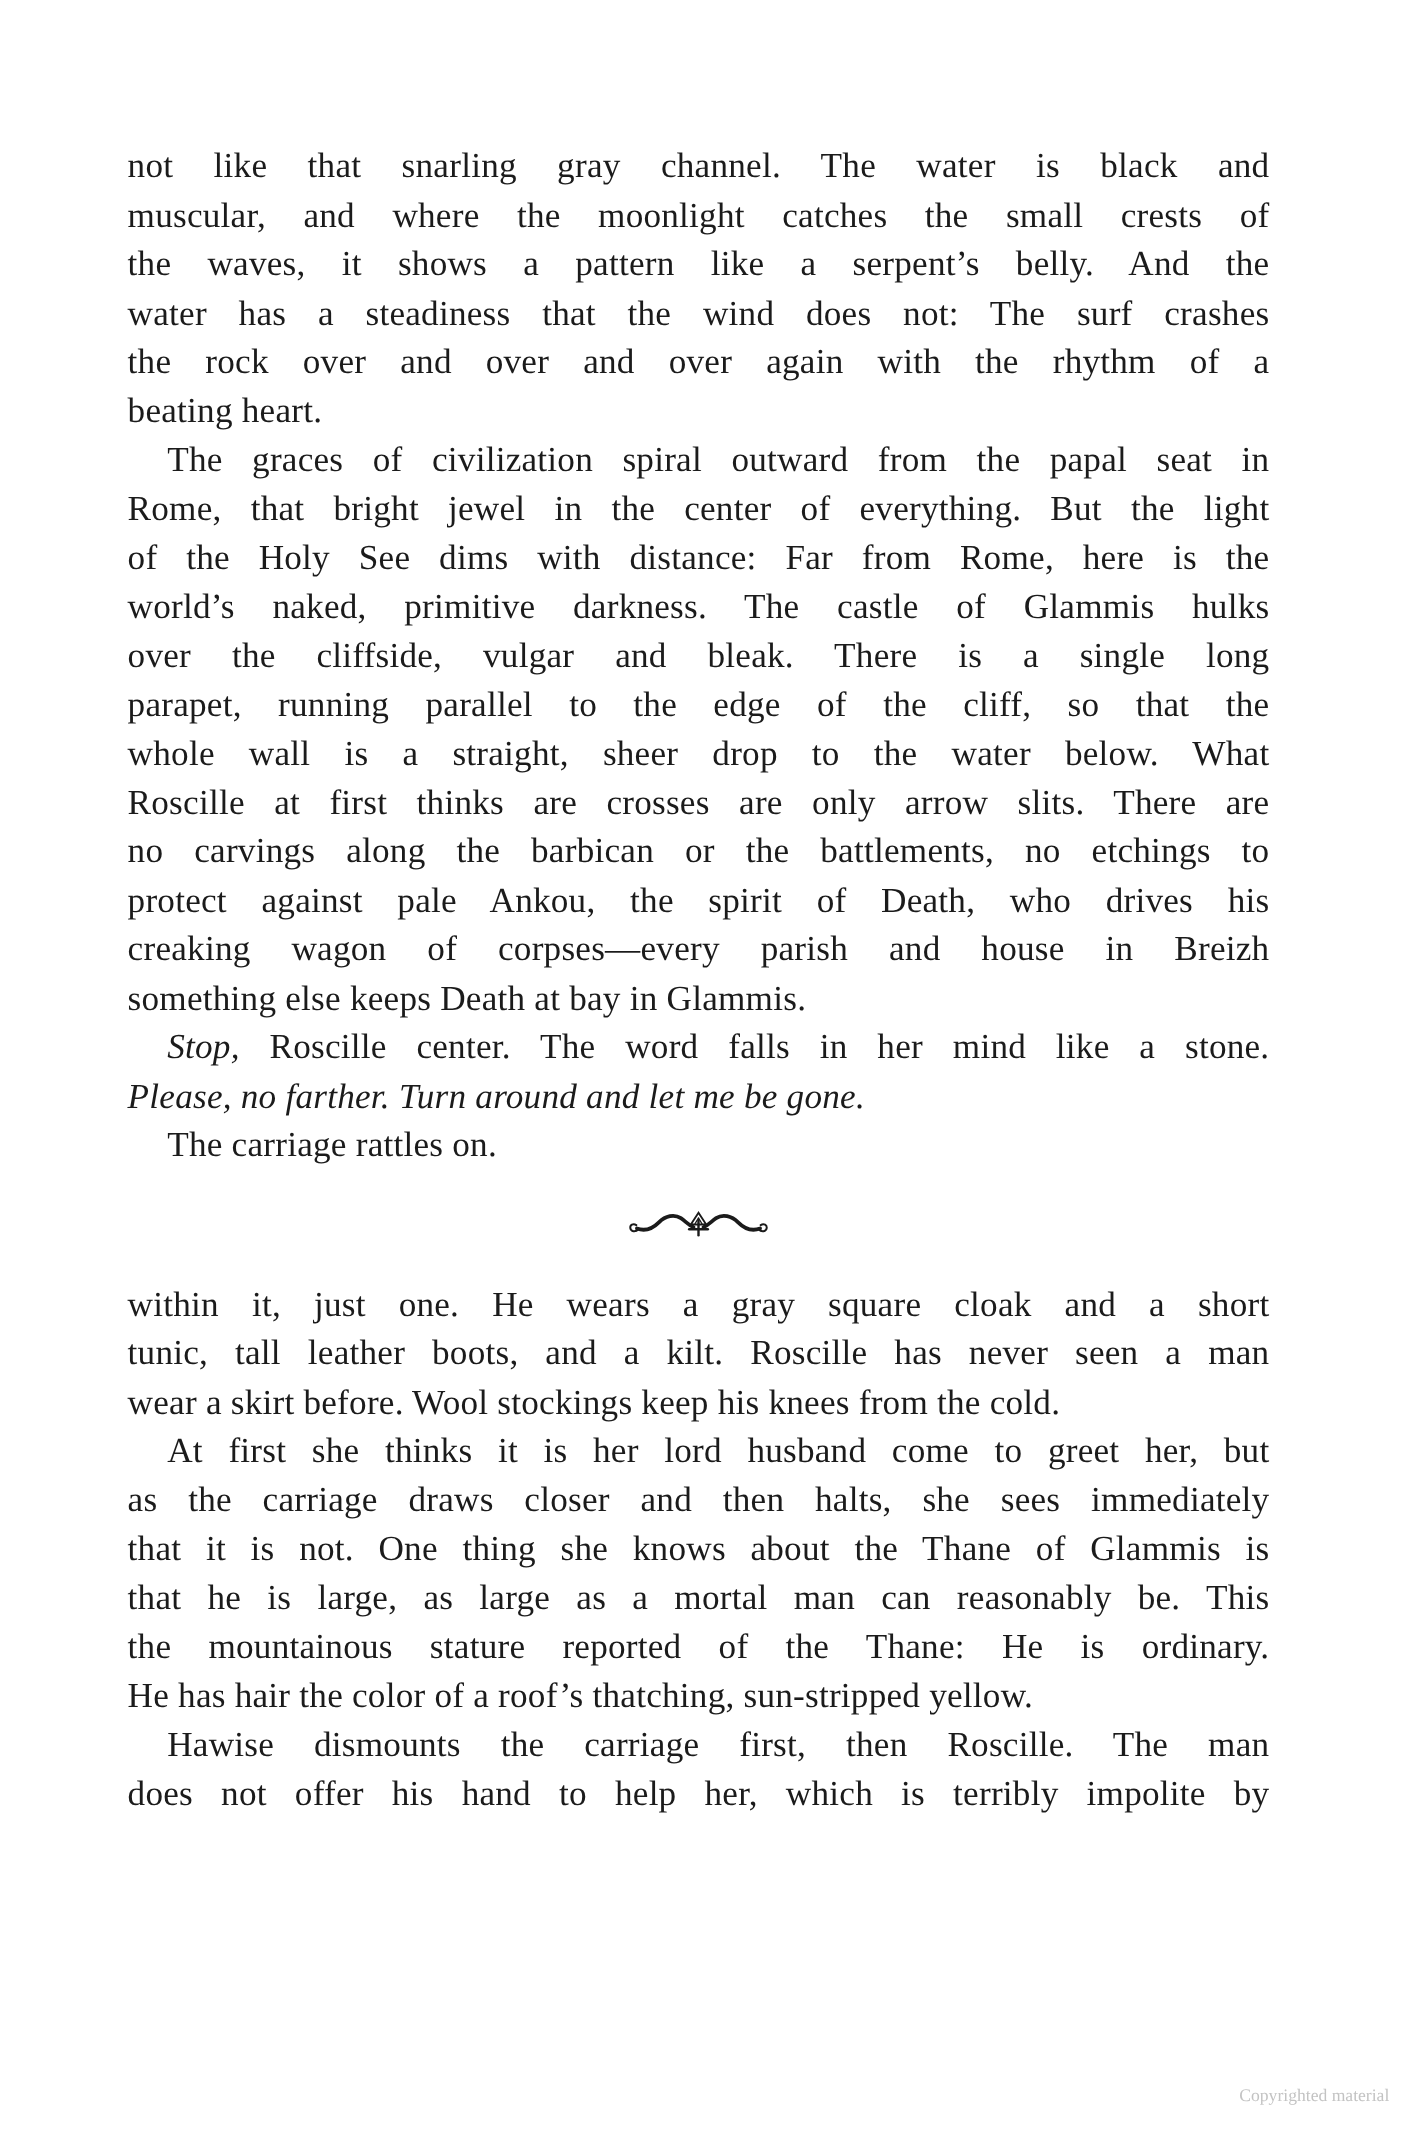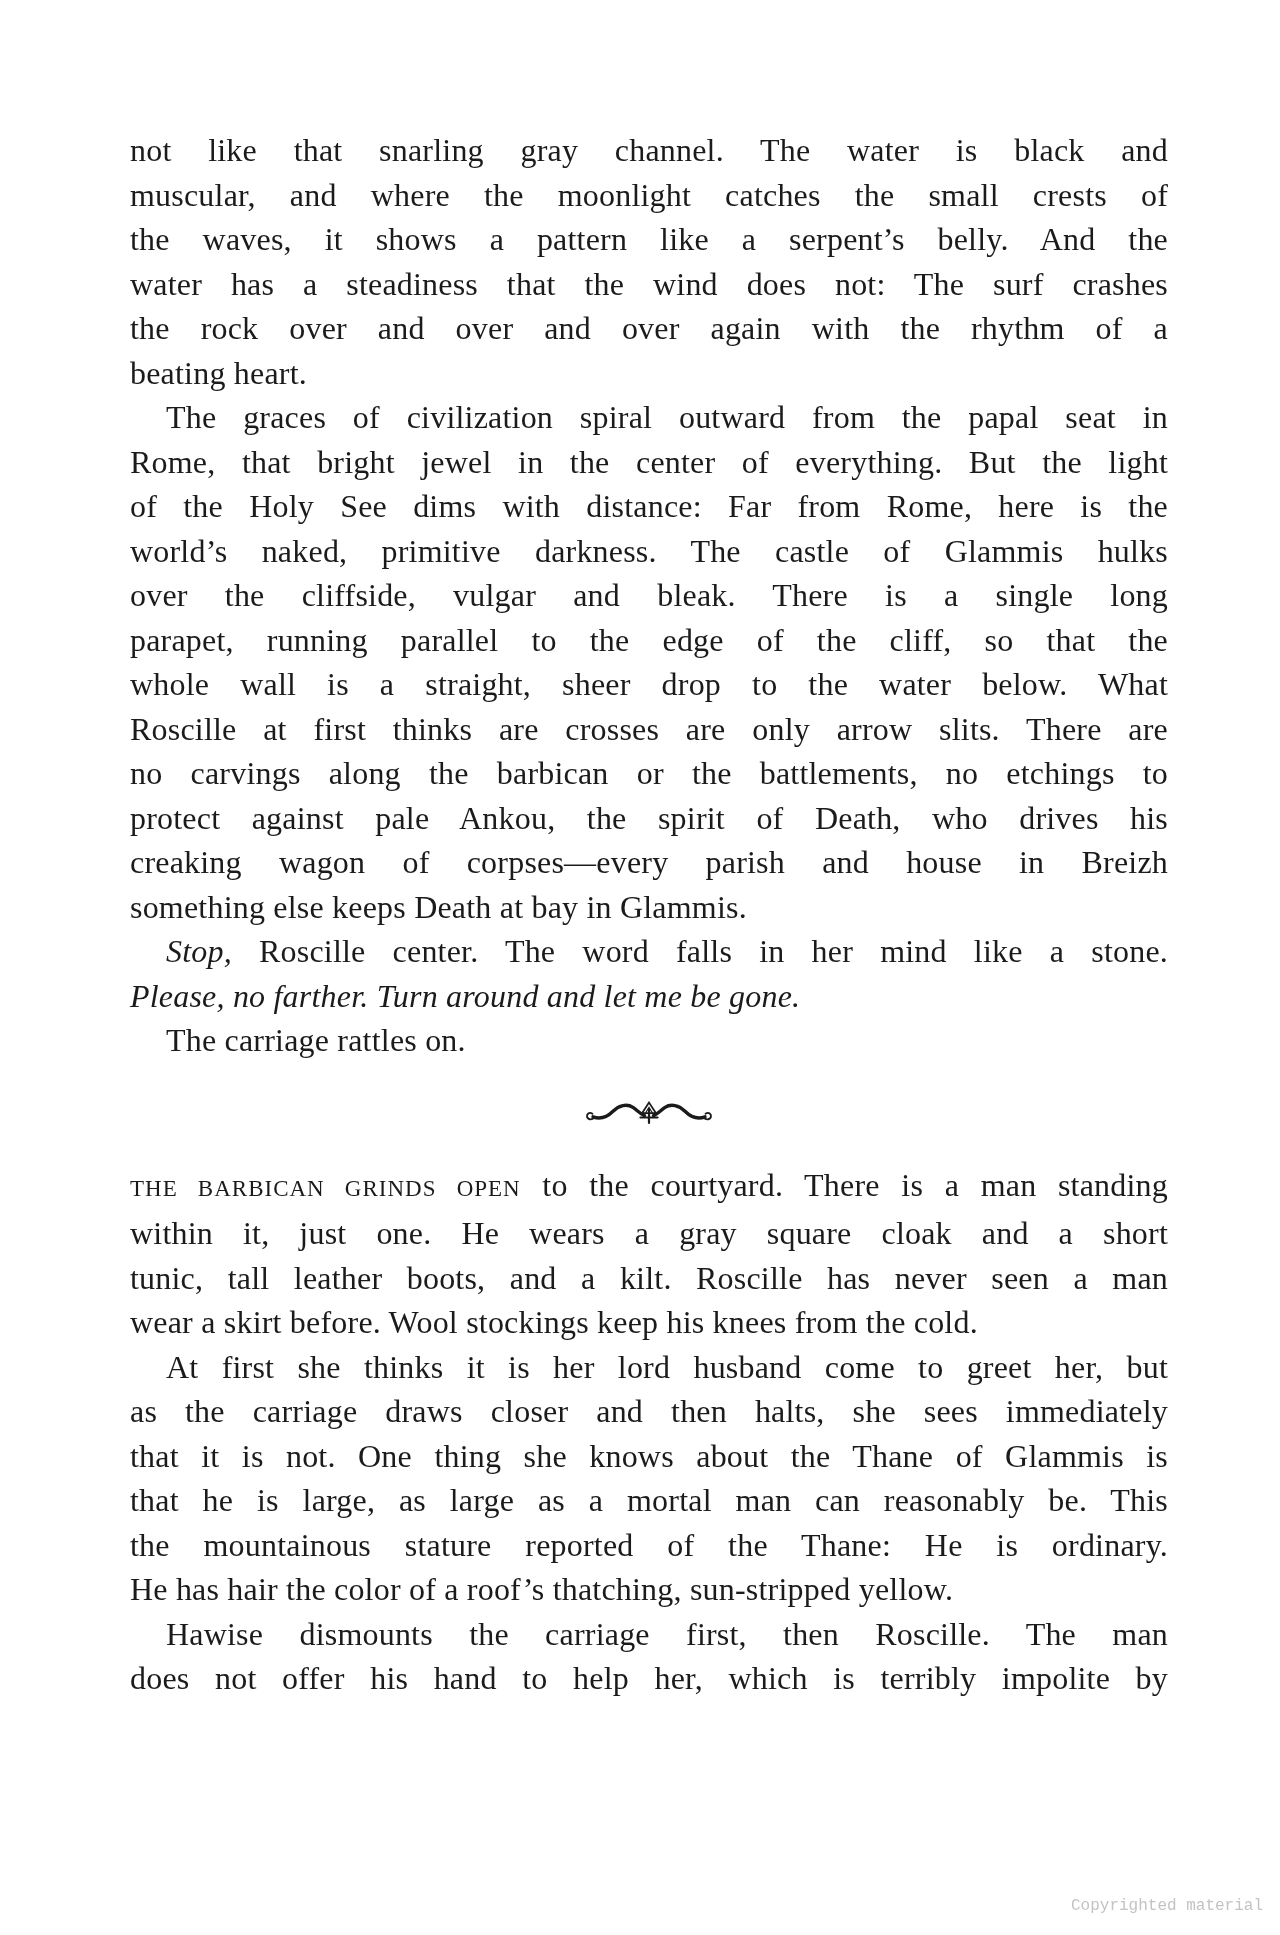--- a/index.html
+++ b/index.html
@@ -10,21 +10,21 @@
   .page {
     position: relative;
     width: 1280px;
     height: 1935px;
     background: var(--page-bg, #ffffff);
     overflow: hidden;
     font-family: "Liberation Serif", serif;
   }
   .book-content {
     position: absolute;
-    left: 130px;
+    left: 116px;
     top: 128px;
     width: 1038px;
     color: var(--text-color, #1b1b1b);
     font-size: 32px;
     line-height: 44.5px;
     letter-spacing: 0.2px;
   }
   .paragraph { margin: 0; }
   .line {
     text-align: justify;
@@ -47,21 +47,21 @@
     height: 100px;
     display: flex;
     align-items: center;
     justify-content: center;
   }
   .ornament-svg { display: block; }
   .watermark {
     position: absolute;
     right: 17px;
     top: 1897px;
-    font-family: Liberation Mono, monospace;
+    font-family: Liberation Serif, serif;
     font-size: 16px;
     color: var(--watermark-color, #c3c3c3);
     text-align: center;
   }
 </style>
 </head>
 <body>
 
 <div class="page">
   <div class="book-content">
@@ -102,21 +102,20 @@
       <path d="M118.5,17.5 C121.5,20.5 125.5,19.5 126,16.5 C126.4,13.8 123.5,11.8 120.5,13.8" stroke-width="1.8"></path>
       <path d="M120,16.8 C112,19.8 106,17.2 100,11.2 C94,5.2 86,3.4 80,7.4 C75.5,10.4 73,13.8 68.5,15.6" stroke-width="3.4"></path>
       <path d="M64,9.5 L64,23" stroke-width="2.2"></path>
       <path d="M55.5,17.5 L72.5,17.5" stroke-width="2.2"></path>
       <path d="M64,2.5 L57,13.2 L71,13.2 Z" stroke-width="1.7"></path>
       <path d="M64,7.2 L60.8,12.6 M64,7.2 L67.2,12.6" stroke-width="1.1"></path>
     </g>
   </svg>
 </div>
       <div class="paragraph">
-        <div class="line"><span class="seg-smallcaps">THE BARBICAN GRINDS OPEN</span><span class="seg-normal"> to the courtyard. There is a man standing</span></div>
         <div class="line"><span class="seg-normal">within it, just one. He wears a gray square cloak and a short</span></div>
         <div class="line"><span class="seg-normal">tunic, tall leather boots, and a kilt. Roscille has never seen a man</span></div>
         <div class="line last"><span class="seg-normal">wear a skirt before. Wool stockings keep his knees from the cold.</span></div>
       </div>
       <div class="paragraph">
         <div class="line indent"><span class="seg-normal">At first she thinks it is her lord husband come to greet her, but</span></div>
         <div class="line"><span class="seg-normal">as the carriage draws closer and then halts, she sees immediately</span></div>
         <div class="line"><span class="seg-normal">that it is not. One thing she knows about the Thane of Glammis is</span></div>
         <div class="line"><span class="seg-normal">that he is large, as large as a mortal man can reasonably be. This</span></div>
         <div class="line"><span class="seg-normal">the mountainous stature reported of the Thane: He is ordinary.</span></div>

